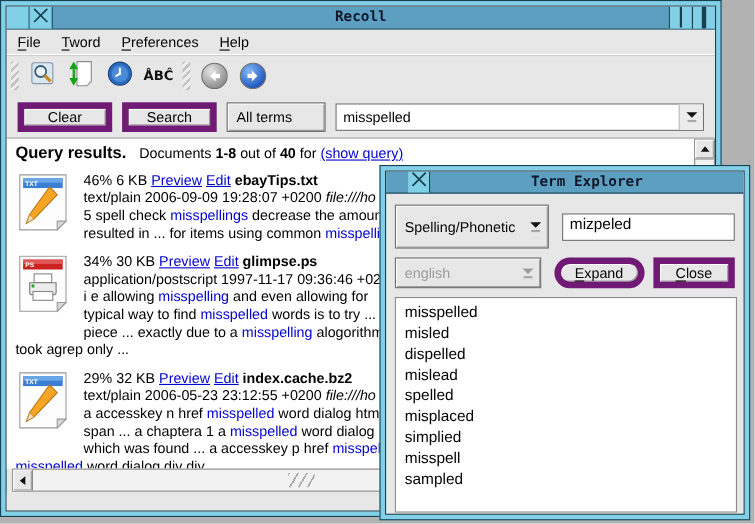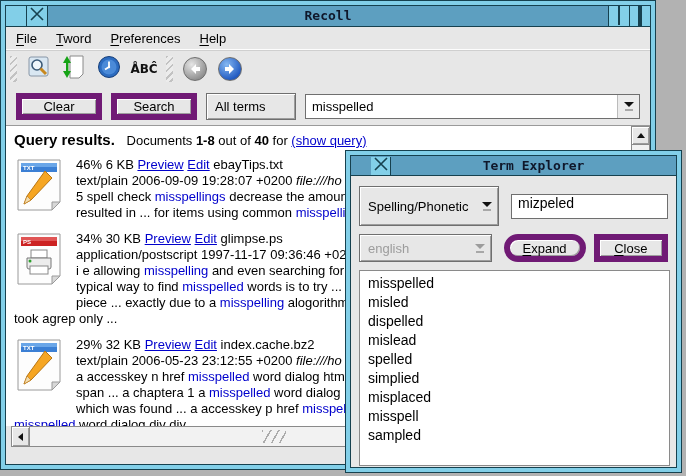--- a/index.html
+++ b/index.html
@@ -112,21 +112,21 @@
   }
   .results-header { line-height:20px; white-space:nowrap; }
   .qr-title { font-weight:bold; font-size:15px; margin-right:8px; }
   .hdr-b { font-weight:bold; }
   .link { color:#0000cc; text-decoration:underline; cursor:pointer; }
   .result-item { position:relative; margin-top:6px; margin-bottom:10px; }
   .result-icon { position:absolute; left:2px; top:2px; }
   .rline { margin-left:62px; line-height:16px; white-space:nowrap; }
   .rline.full { margin-left:0; }
   .seg-n { color:#000; }
-  .seg-b { font-weight:normal; }
+  .seg-b { font-weight:bold; }
   .seg-i { font-style:italic; }
   .seg-h { color:#0000cc; }
   a.seg-l { color:#0000cc; text-decoration:underline; cursor:pointer; }
 
   .vscroll {
     position:absolute; top:0; right:0; width:19px; height:100%;
     background:#f2f2f2; border:1px solid #8a8a8a;
   }
   .scroll-btn {
     height:18px; background:#e7e7e7; border-bottom:1px solid #8a8a8a;
@@ -311,21 +311,21 @@
                   <rect x="5" y="4" width="36" height="9" fill="#cc2222"></rect>
                   <rect x="5" y="4" width="36" height="4" fill="#e05555"></rect>
                   <text x="7" y="11" font-size="6" fill="#fff" font-family="sans-serif" font-weight="bold">PS</text>
                   <rect x="15" y="17" width="16" height="8" fill="#ffffff" stroke="#888"></rect>
                   <path d="M11 25 h24 v9 a2 2 0 0 1 -2 2 h-20 a2 2 0 0 1 -2 -2 z" fill="#ececec" stroke="#777"></path>
                   <rect x="14" y="33" width="18" height="8" fill="#ffffff" stroke="#888"></rect>
                   <circle cx="14" cy="28" r="1.5" fill="#2ca02c"></circle>
                 </svg></span>
               <div class="rline"><span class="seg-n">34% 30 KB </span> <a class="seg-l">Preview</a> <span class="seg-n"> </span> <a class="seg-l">Edit</a> <span class="seg-n">  </span> <span class="seg-b">glimpse.ps</span> </div>
               <div class="rline"><span class="seg-n">application/postscript  1997-11-17 09:36:46 +0200</span> </div>
-              <div class="rline"><span class="seg-n">i e allowing </span> <span class="seg-h">misspelling</span> <span class="seg-n"> and even searching for</span> </div>
+              <div class="rline"><span class="seg-n">i e allowing </span> <span class="seg-h">misspelling</span> <span class="seg-n"> and even allowing for</span> </div>
               <div class="rline"><span class="seg-n">typical way to find </span> <span class="seg-h">misspelled</span> <span class="seg-n"> words is to try ...</span> </div>
               <div class="rline"><span class="seg-n">piece ... exactly due to a </span> <span class="seg-h">misspelling</span> <span class="seg-n"> alogorithm</span> </div>
               <div class="rline full"><span class="seg-n">took agrep only ...</span> </div>
             </div>
             <div class="result-item">
               <span class="result-icon"><svg width="46" height="52" viewBox="0 0 46 52">
                   <path d="M2 1 h42 v42 l-8 8 H2 z" fill="#fdfdfd" stroke="#9a9a9a"></path>
                   <path d="M44 43 l-8 8 v-8 z" fill="#d8d8d8" stroke="#9a9a9a"></path>
                   <rect x="5" y="4" width="36" height="9" fill="#3b7fd4"></rect>
                   <rect x="5" y="4" width="36" height="4" fill="#6aa6e8"></rect>
@@ -403,22 +403,22 @@
           <div class="btn btn-close">
             <span><span class="mn">C</span><span>lose</span></span>
           </div>
         </div>
         <div class="term-list">
           <div class="term-item">misspelled</div>
           <div class="term-item">misled</div>
           <div class="term-item">dispelled</div>
           <div class="term-item">mislead</div>
           <div class="term-item">spelled</div>
+          <div class="term-item">misplaced</div>
           <div class="term-item">simplied</div>
-          <div class="term-item">misplaced</div>
           <div class="term-item">misspell</div>
           <div class="term-item">sampled</div>
         </div>
       </div>
 
     </div>
   </div>
 
 </div>
 

